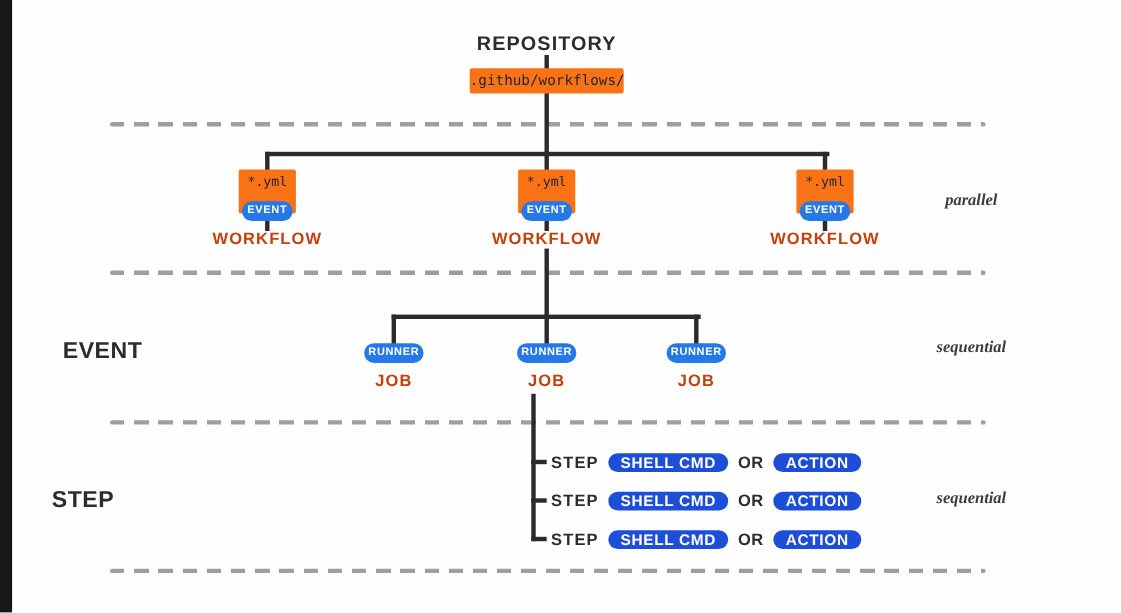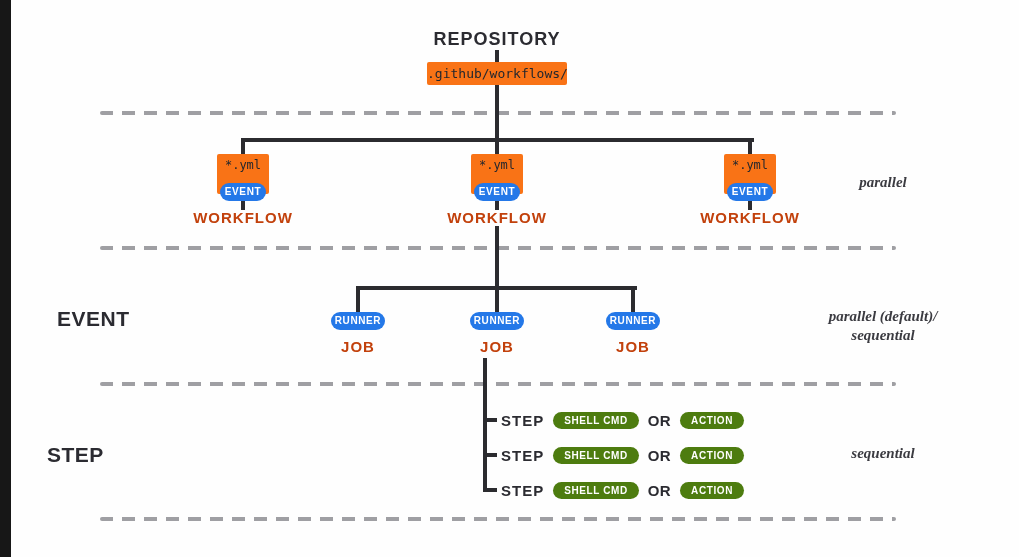--- a/index.html
+++ b/index.html
@@ -36,21 +36,21 @@
     position:absolute;font-weight:bold;color:#2b2b31;font-size:21px;
     letter-spacing:0.5px;line-height:27px;
   }
   .mode-label{
     position:absolute;left:798px;width:170px;font-style:italic;font-weight:bold;
     color:#3b3b41;font-size:15px;text-align:center;line-height:19px;font-family:Liberation Serif, serif;
   }
   .step-row{position:absolute;display:flex;align-items:center;gap:9px;height:24px;}
   .step-row .step-word{font-weight:bold;color:#2b2b31;font-size:15px;letter-spacing:1px;}
   .pill-inline{
-    background:#4d7c0f;color:#ffffff;font-weight:bold;font-size:10px;
+    background:#1d4ed8;color:#ffffff;font-weight:bold;font-size:14px;
     letter-spacing:0.6px;text-align:center;border-radius:999px;
     line-height:17px;height:17px;padding:0 11px;
   }
   .or{font-weight:bold;font-size:15px;color:#2b2b31;letter-spacing:0.4px;}
 </style>
 </head>
 <body>
 
 <div class="canvas">
 
@@ -77,21 +77,20 @@
   <div class="line" style="left:483px;top:488px;width:14px;height:4px;"></div>
 
   <div class="title" style="left:397px;top:29px;width:200px;">REPOSITORY</div>
   <div class="badge" style="left:427px;top:62px;width:140px;">.github/workflows/</div>
 
   <div class="section-label" style="left:57px;top:305px;">EVENT</div>
   <div class="section-label" style="left:47px;top:441px;">STEP</div>
 
   <div class="mode-label" style="top:173px;">parallel</div>
   <div class="mode-label" style="top:307px;">
-    <div>parallel (default)/</div>
     <div>sequential</div>
   </div>
   <div class="mode-label" style="top:444px;">sequential</div>
 
   <div class="badge small" style="left:217px;top:154px;width:52px;">*.yml</div>
   <div class="pill" style="left:220px;top:183px;width:46px;">EVENT</div>
   <div class="node-label" style="left:183px;top:209px;width:120px;">WORKFLOW</div>
 
   <div class="badge small" style="left:471px;top:154px;width:52px;">*.yml</div>
   <div class="pill" style="left:474px;top:183px;width:46px;">EVENT</div>

